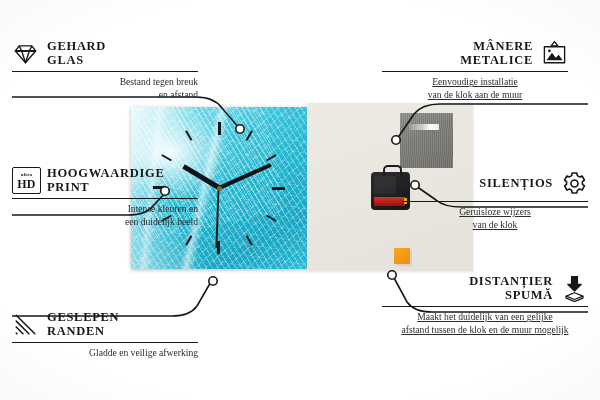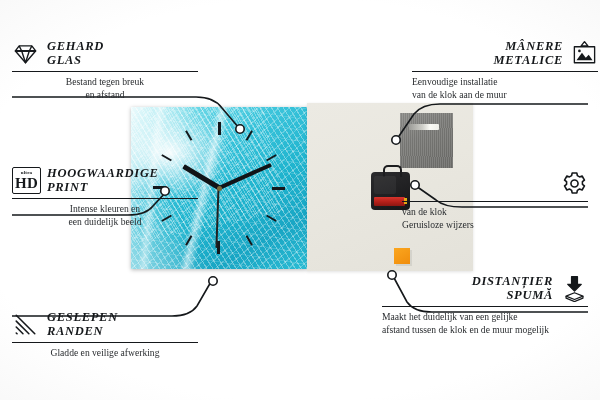--- a/index.html
+++ b/index.html
@@ -93,44 +93,44 @@
     position:absolute;left:394px;top:248px;width:16px;height:16px;
     background:linear-gradient(150deg,#fba61f 0%,#f08d0c 100%);
     box-shadow:2px 2px 0 rgba(0,0,0,.07);
   }
 
   
   .callout{position:absolute;}
   .co-head{display:flex;align-items:center;gap:8px;}
   .co-title{
     font-size:12.5px;font-weight:bold;letter-spacing:.7px;color:#15181b;
-    line-height:13.5px;text-transform:uppercase;font-style:italic;
+    line-height:13.5px;text-transform:uppercase;
   }
   .co-rule{height:1.4px;background:#15181b;margin-top:4px;}
   .co-desc{
     font-size:9.6px;color:#2a2d30;line-height:12.4px;margin-top:4px;
     font-family:"Liberation Serif",serif;
   }
   .ico{flex:none;width:27px;height:27px;color:#15181b;}
   .ico svg{display:block;width:27px;height:27px;}
 
   .left .co-head{justify-content:flex-start;}
   .left .co-title{text-align:left;}
-  .left .co-desc{text-align:center;}
+  .left .co-desc{text-align:right;}
   .right .co-head{justify-content:flex-end;}
   .right .co-title{text-align:right;}
-  .right .co-desc{text-align:left;}
+  .right .co-desc{text-align:center;text-decoration:underline;}
 
   
   .hdbox{
     width:27px;height:25px;border:1.6px solid #15181b;border-radius:2px;
     display:flex;flex-direction:column;align-items:center;justify-content:center;line-height:1;
   }
   .hdbox .u{font-size:5px;font-weight:bold;letter-spacing:.2px;}
-  .hdbox .h{font-size:15px;font-weight:bold;letter-spacing:.2px;margin-top:1px;}
+  .hdbox .h{font-size:12px;font-weight:bold;letter-spacing:.2px;margin-top:1px;}
 
   svg.leader{position:absolute;left:0;top:0;width:600px;height:400px;overflow:visible;pointer-events:none;}
 </style>
 </head>
 <body>
 
 <div id="stage">
 
   <div class="photo-clock">
     <div class="feather"></div>
@@ -266,21 +266,21 @@
         <div class="co-title">GESLEPEN</div>
         <div class="co-title">RANDEN</div>
       </div>
     </div>
     <div class="co-rule"></div>
     <div class="co-desc">
       <div>Gladde en veilige afwerking</div>
     </div>
   </div>
 
-  <div class="callout right" style="left:412px;top:40px;width:186px;">
+  <div class="callout right" style="left:382px;top:40px;width:186px;">
     <div class="co-head">
       <div>
         <div class="co-title">MÂNERE</div>
         <div class="co-title">METALICE</div>
       </div>
       <span class="ico">
         <svg viewBox="0 0 32 32" fill="none" stroke="#15181b" stroke-width="1.6" stroke-linejoin="round">
           <path d="M16 2 L12 7 H20 Z"></path>
           <rect x="4" y="8" width="24" height="19"></rect>
           <path d="M6.5 24 L13 15 L17.5 21 L21 17.5 L25.5 24 Z" fill="#15181b" stroke="none"></path>
@@ -291,32 +291,33 @@
     <div class="co-rule"></div>
     <div class="co-desc">
       <div>Eenvoudige installatie</div>
       <div>van de klok aan de muur</div>
     </div>
   </div>
 
   <div class="callout right" style="left:402px;top:170px;width:186px;">
     <div class="co-head">
       <div>
+        <div class="co-title">SILENȚIOS</div>
       </div>
       <span class="ico">
         <svg viewBox="0 0 32 32" fill="none" stroke="#15181b" stroke-width="1.9" stroke-linejoin="round">
           <path d="M13.2 3.6 h5.6 l.6 3.1 2.6 1.5 3-1.1 2.8 4.8 -2.4 2 0 3 2.4 2 -2.8 4.8 -3-1.1 -2.6 1.5 -.6 3.1 h-5.6 l-.6-3.1 -2.6-1.5 -3 1.1 -2.8-4.8 2.4-2 0-3 -2.4-2 2.8-4.8 3 1.1 2.6-1.5 Z"></path>
           <circle cx="16" cy="16" r="4.2"></circle>
         </svg>
       </span>
     </div>
     <div class="co-rule"></div>
     <div class="co-desc">
+      <div>Geruisloze wijzers</div>
       <div>van de klok</div>
-      <div>Geruisloze wijzers</div>
     </div>
   </div>
 
   <div class="callout right" style="left:382px;top:275px;width:206px;">
     <div class="co-head">
       <div>
         <div class="co-title">DISTANȚIER</div>
         <div class="co-title">SPUMĂ</div>
       </div>
       <span class="ico">

